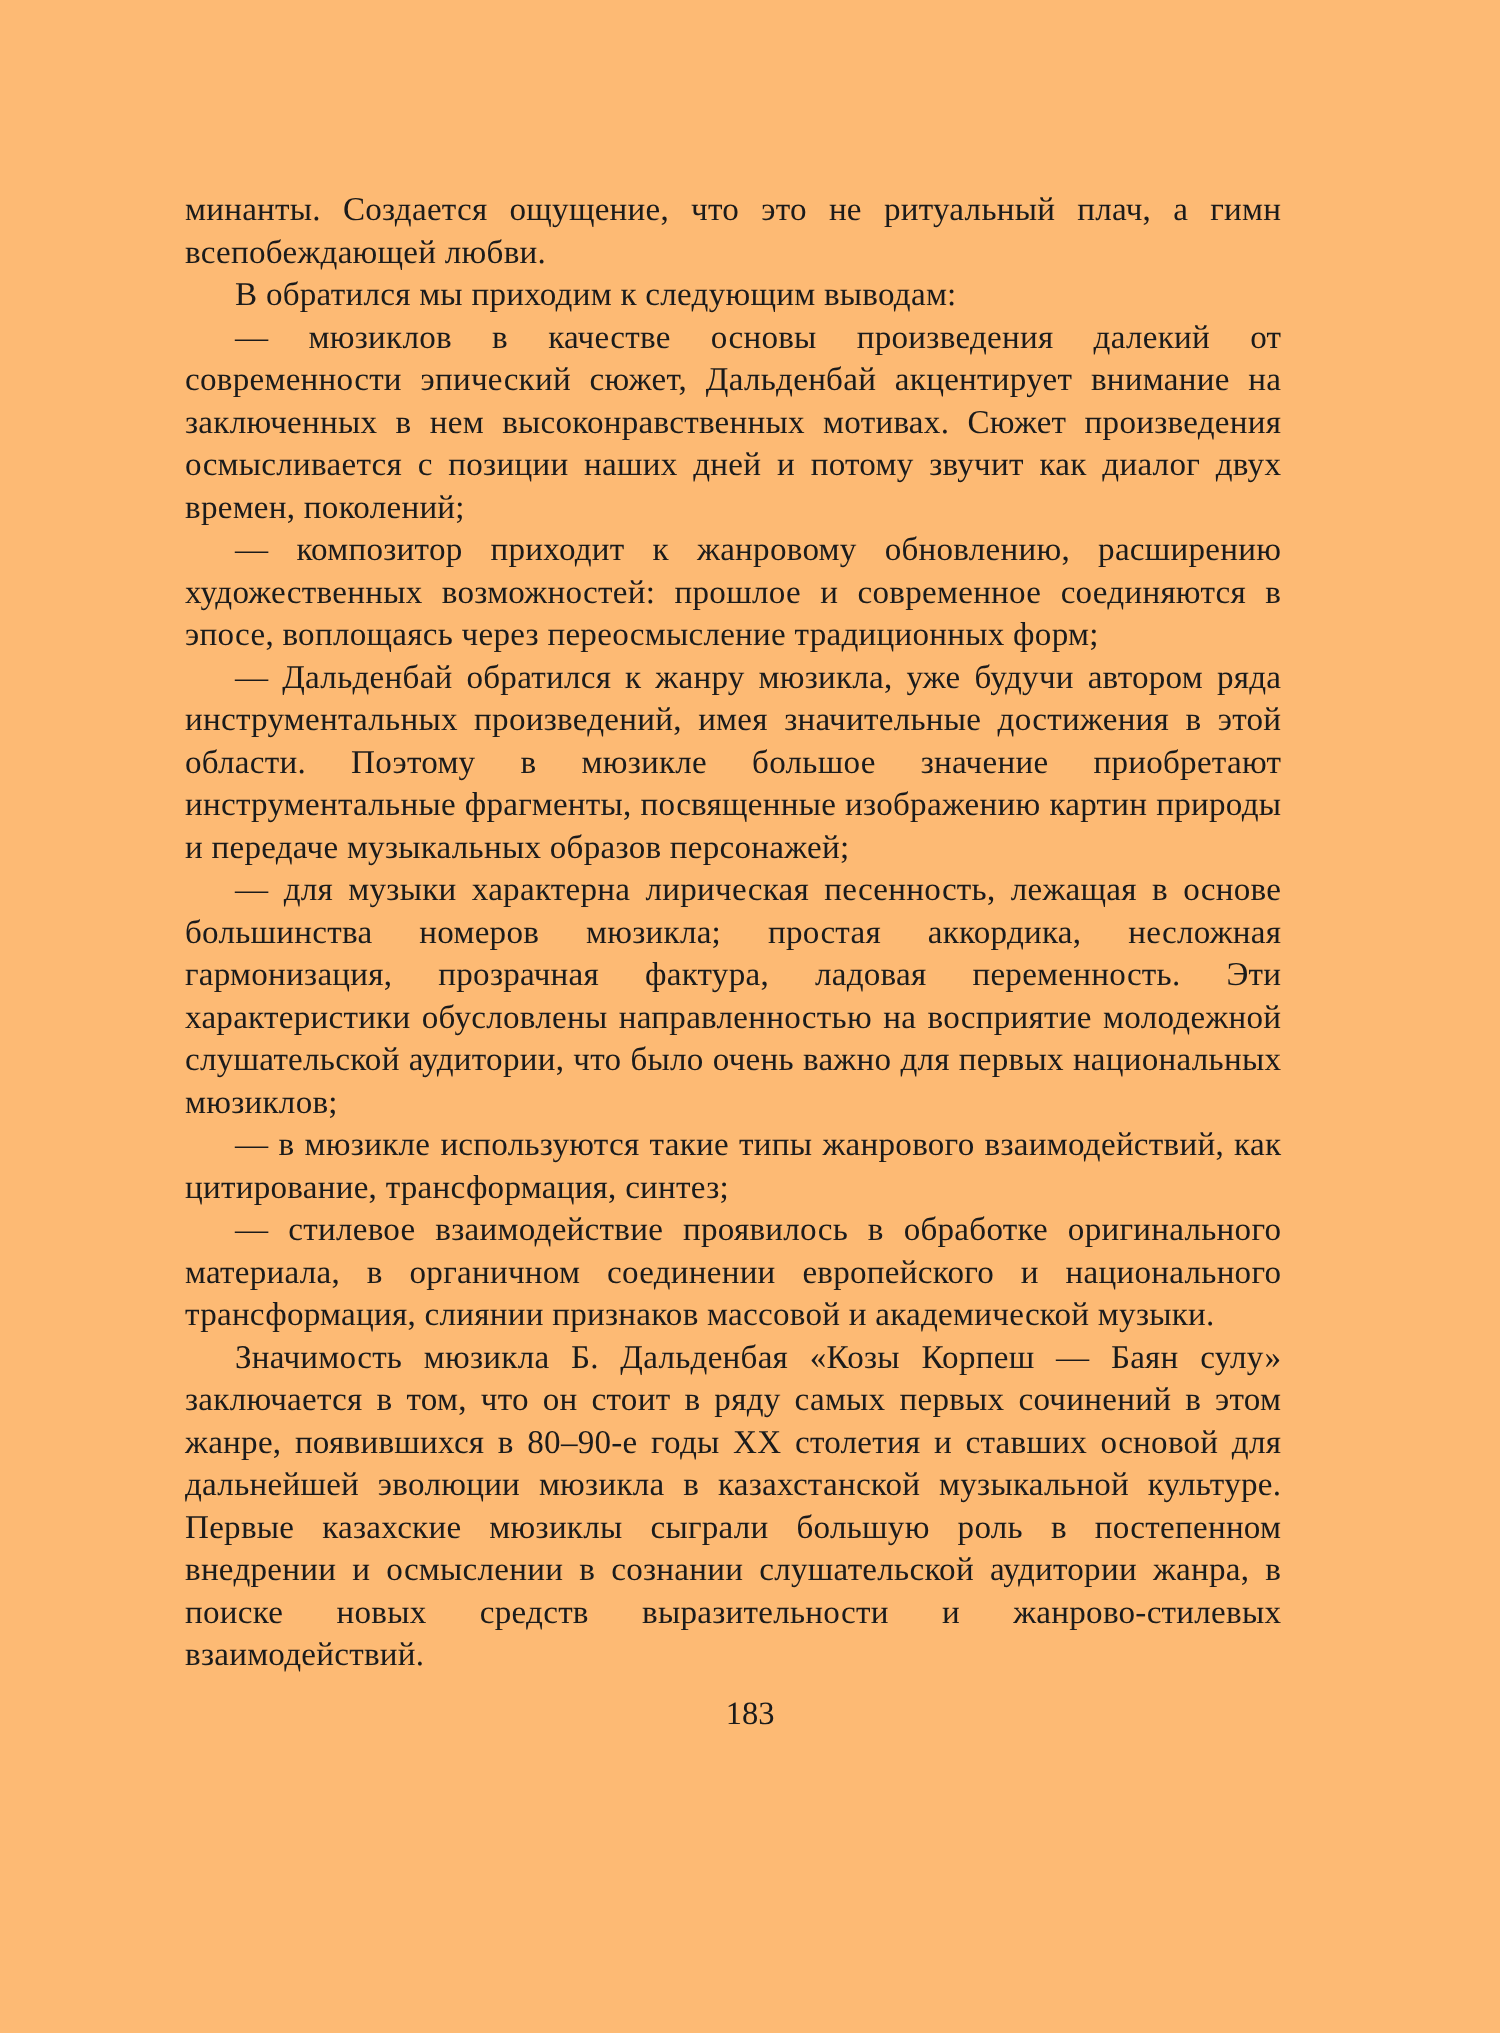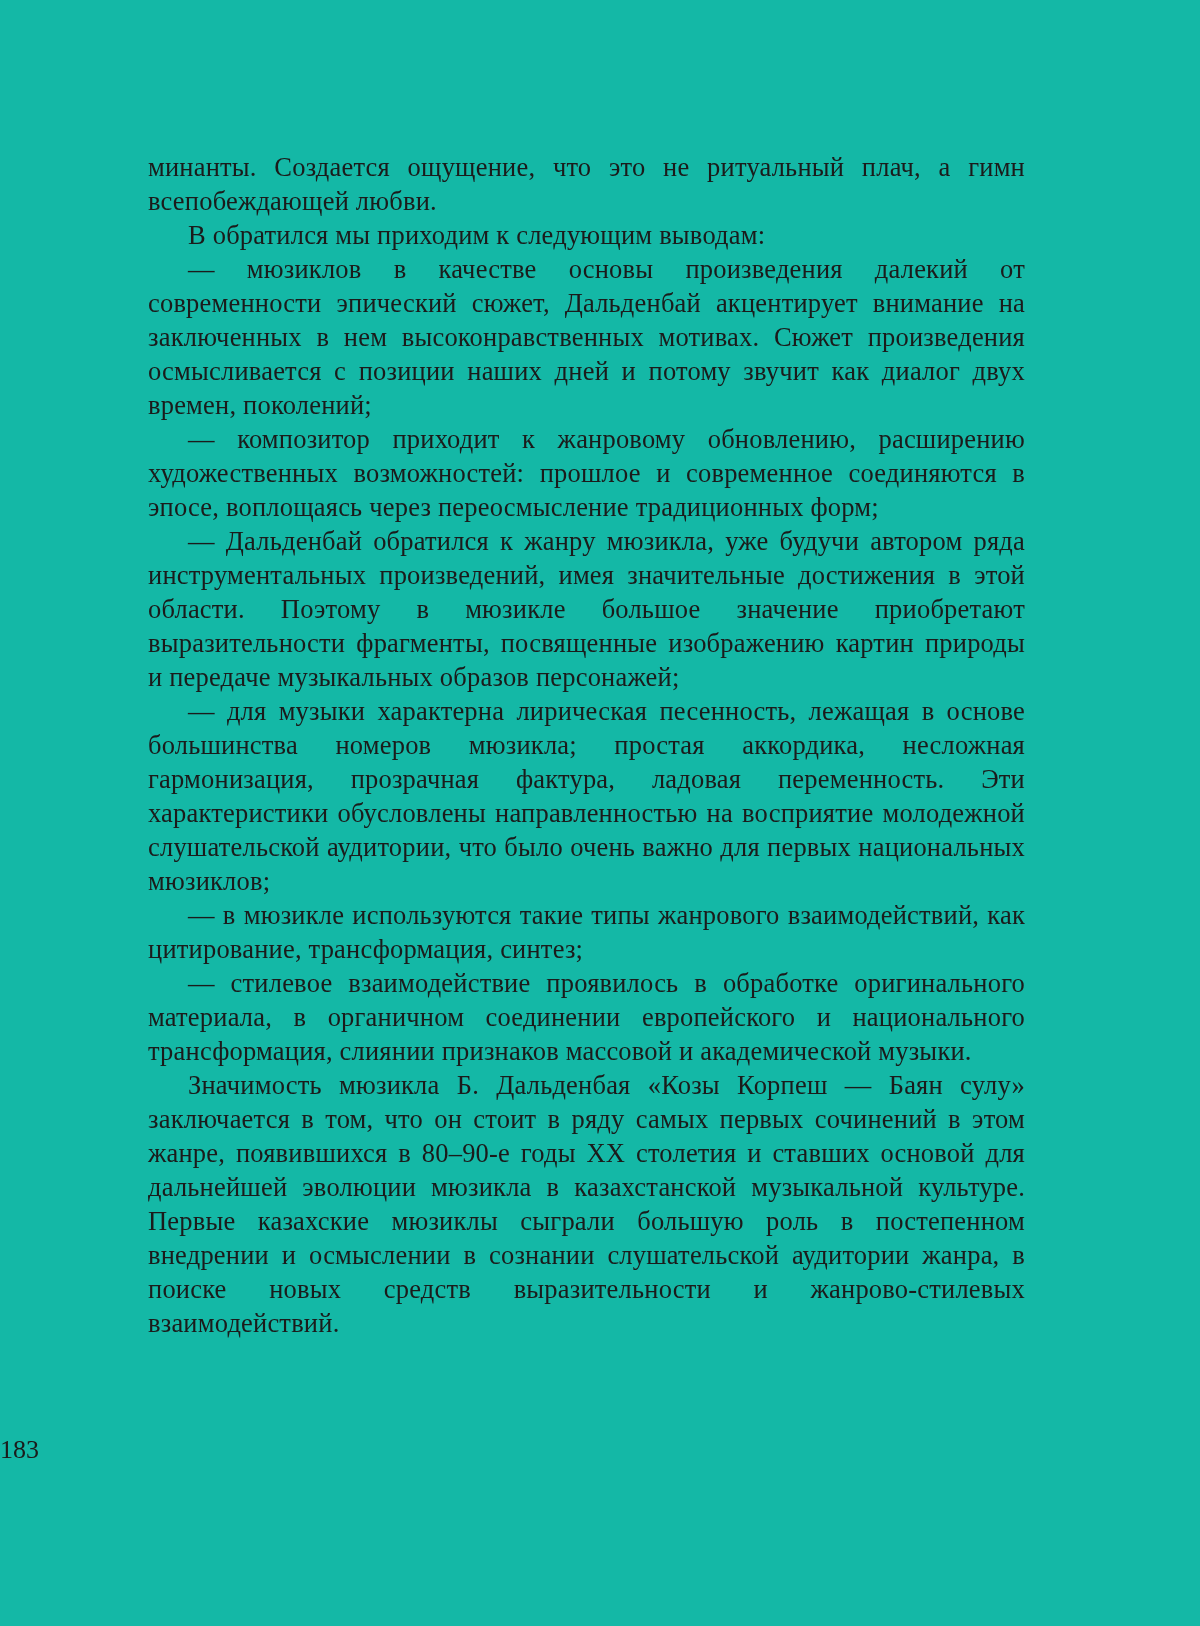--- a/index.html
+++ b/index.html
@@ -11,21 +11,21 @@
     width: 1200px;
     height: 1626px;
     position: relative;
     font-family: "Liberation Serif", "DejaVu Serif", serif;
     color: #1b1b1b;
     -webkit-font-smoothing: antialiased;
   }
   .page {
     position: absolute;
     inset: 0;
-    background: #14b8a6;
+    background: #fdba74;
   }
   .text-block {
     position: absolute;
     left: 148px;
     top: 150px;
     width: 877px;
     font-size: 26.5px;
     line-height: 34px;
     text-align: justify;
     letter-spacing: 0.2px;
@@ -33,36 +33,36 @@
   .text-block p {
     margin: 0;
     padding: 0;
   }
   .text-block p.indent {
     text-indent: 40px;
   }
   .page-number {
     position: absolute;
     left: 0;
-    top: 1435px;
+    top: 1356px;
     width: 100%;
-    text-align: left;
+    text-align: center;
     font-size: 26px;
     color: #1b1b1b;
   }
 </style>
 </head>
 <body>
 
 <main class="page">
   <section class="text-block">
     <p>минанты. Создается ощущение, что это не ритуальный плач, а гимн всепобеждающей любви.</p>
     <p class="indent">В обратился мы приходим к следующим выводам:</p>
     <p class="indent">— мюзиклов в качестве основы произведения далекий от современности эпический сюжет, Дальденбай акцентирует внимание на заключенных в нем высоконравственных мотивах. Сюжет произведения осмысливается с позиции наших дней и потому звучит как диалог двух времен, поколений;</p>
     <p class="indent">— композитор приходит к жанровому обновлению, расширению художественных возможностей: прошлое и современное соединяются в эпосе, воплощаясь через переосмысление традиционных форм;</p>
-    <p class="indent">— Дальденбай обратился к жанру мюзикла, уже будучи автором ряда инструментальных произведений, имея значительные достижения в этой области. Поэтому в мюзикле большое значение приобретают выразительности фрагменты, посвященные изображению картин природы и передаче музыкальных образов персонажей;</p>
+    <p class="indent">— Дальденбай обратился к жанру мюзикла, уже будучи автором ряда инструментальных произведений, имея значительные достижения в этой области. Поэтому в мюзикле большое значение приобретают инструментальные фрагменты, посвященные изображению картин природы и передаче музыкальных образов персонажей;</p>
     <p class="indent">— для музыки характерна лирическая песенность, лежащая в основе большинства номеров мюзикла; простая аккордика, несложная гармонизация, прозрачная фактура, ладовая переменность. Эти характеристики обусловлены направленностью на восприятие молодежной слушательской аудитории, что было очень важно для первых национальных мюзиклов;</p>
     <p class="indent">— в мюзикле используются такие типы жанрового взаимодействий, как цитирование, трансформация, синтез;</p>
     <p class="indent">— стилевое взаимодействие проявилось в обработке оригинального материала, в органичном соединении европейского и национального трансформация, слиянии признаков массовой и академической музыки.</p>
     <p class="indent">Значимость мюзикла Б. Дальденбая «Козы Корпеш — Баян сулу» заключается в том, что он стоит в ряду самых первых сочинений в этом жанре, появившихся в 80–90-е годы XX столетия и ставших основой для дальнейшей эволюции мюзикла в казахстанской музыкальной культуре. Первые казахские мюзиклы сыграли большую роль в постепенном внедрении и осмыслении в сознании слушательской аудитории жанра, в поиске новых средств выразительности и жанрово-стилевых взаимодействий.</p>
   </section>
   <div class="page-number">183</div>
 </main>
 
 </body></html>

